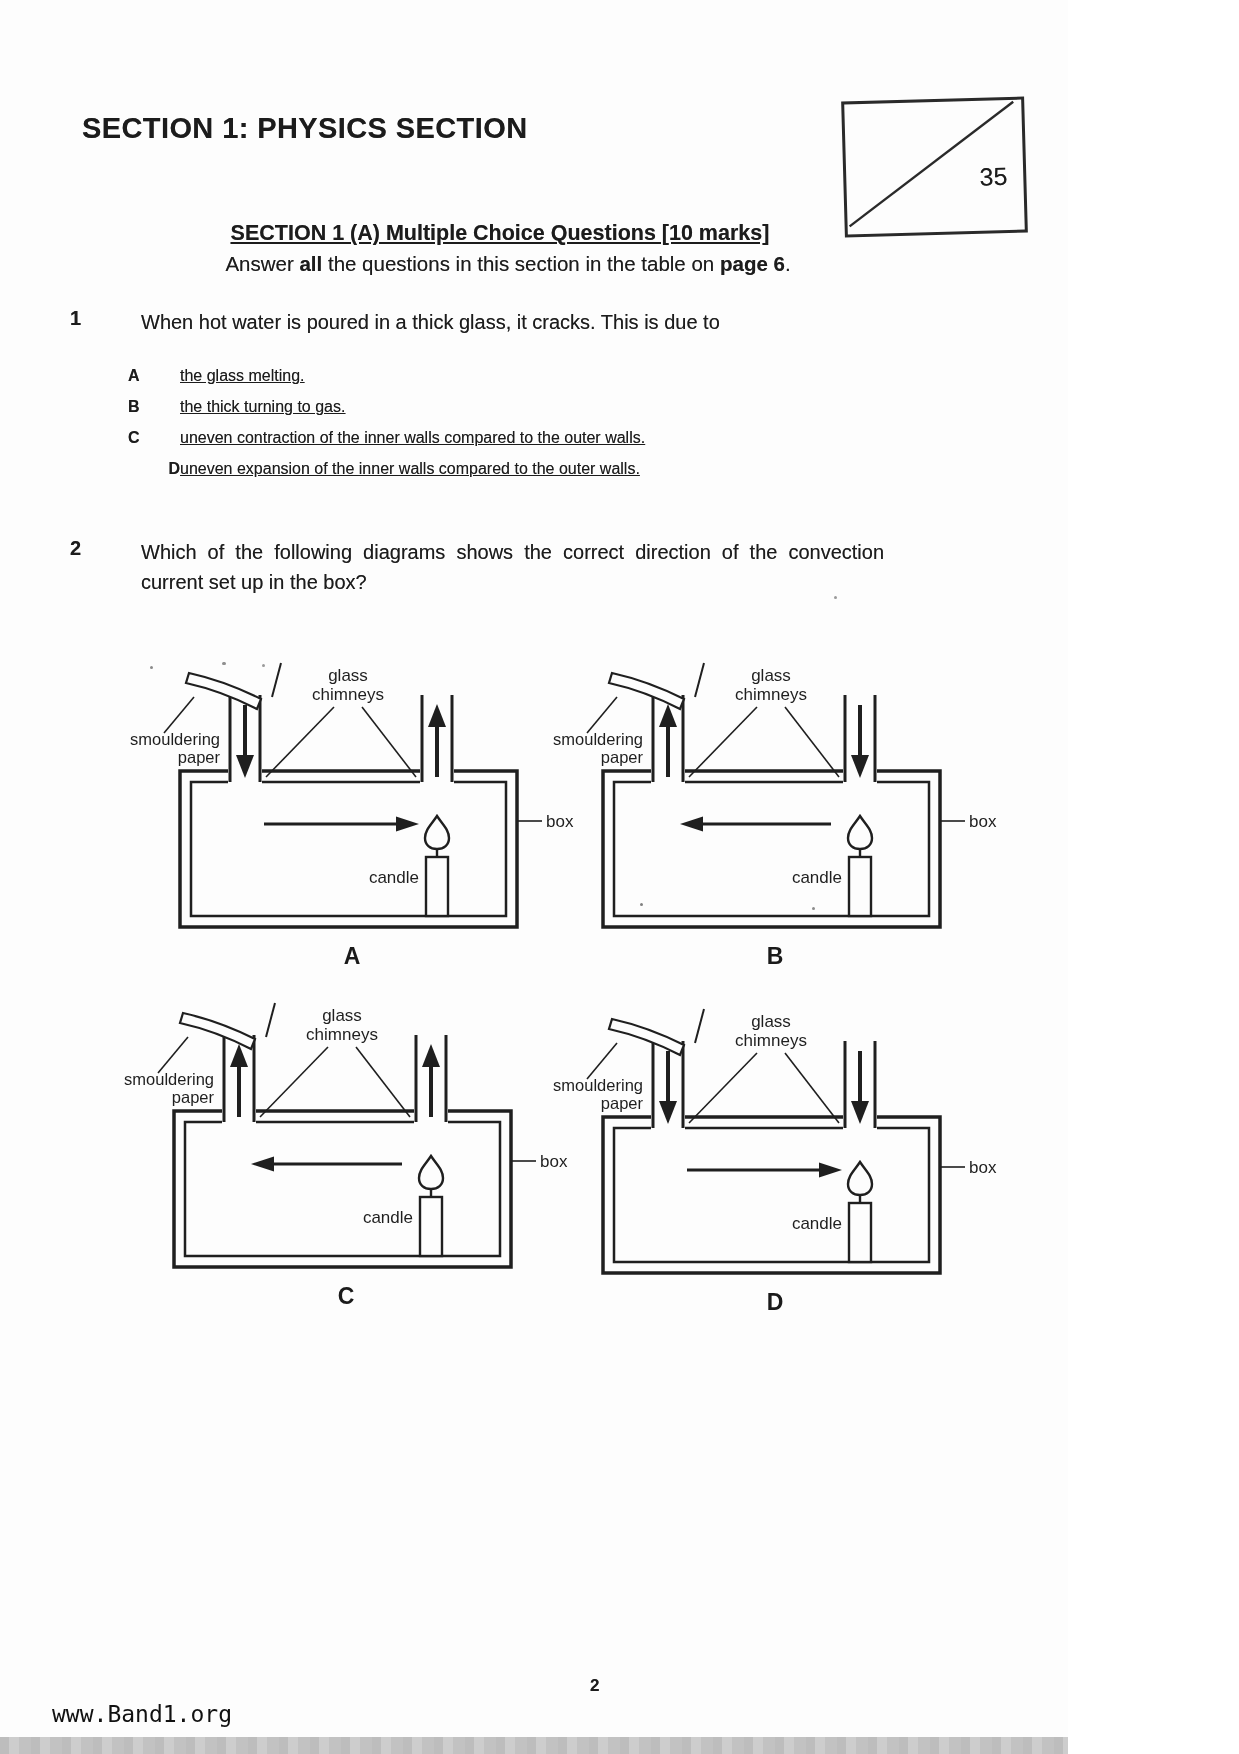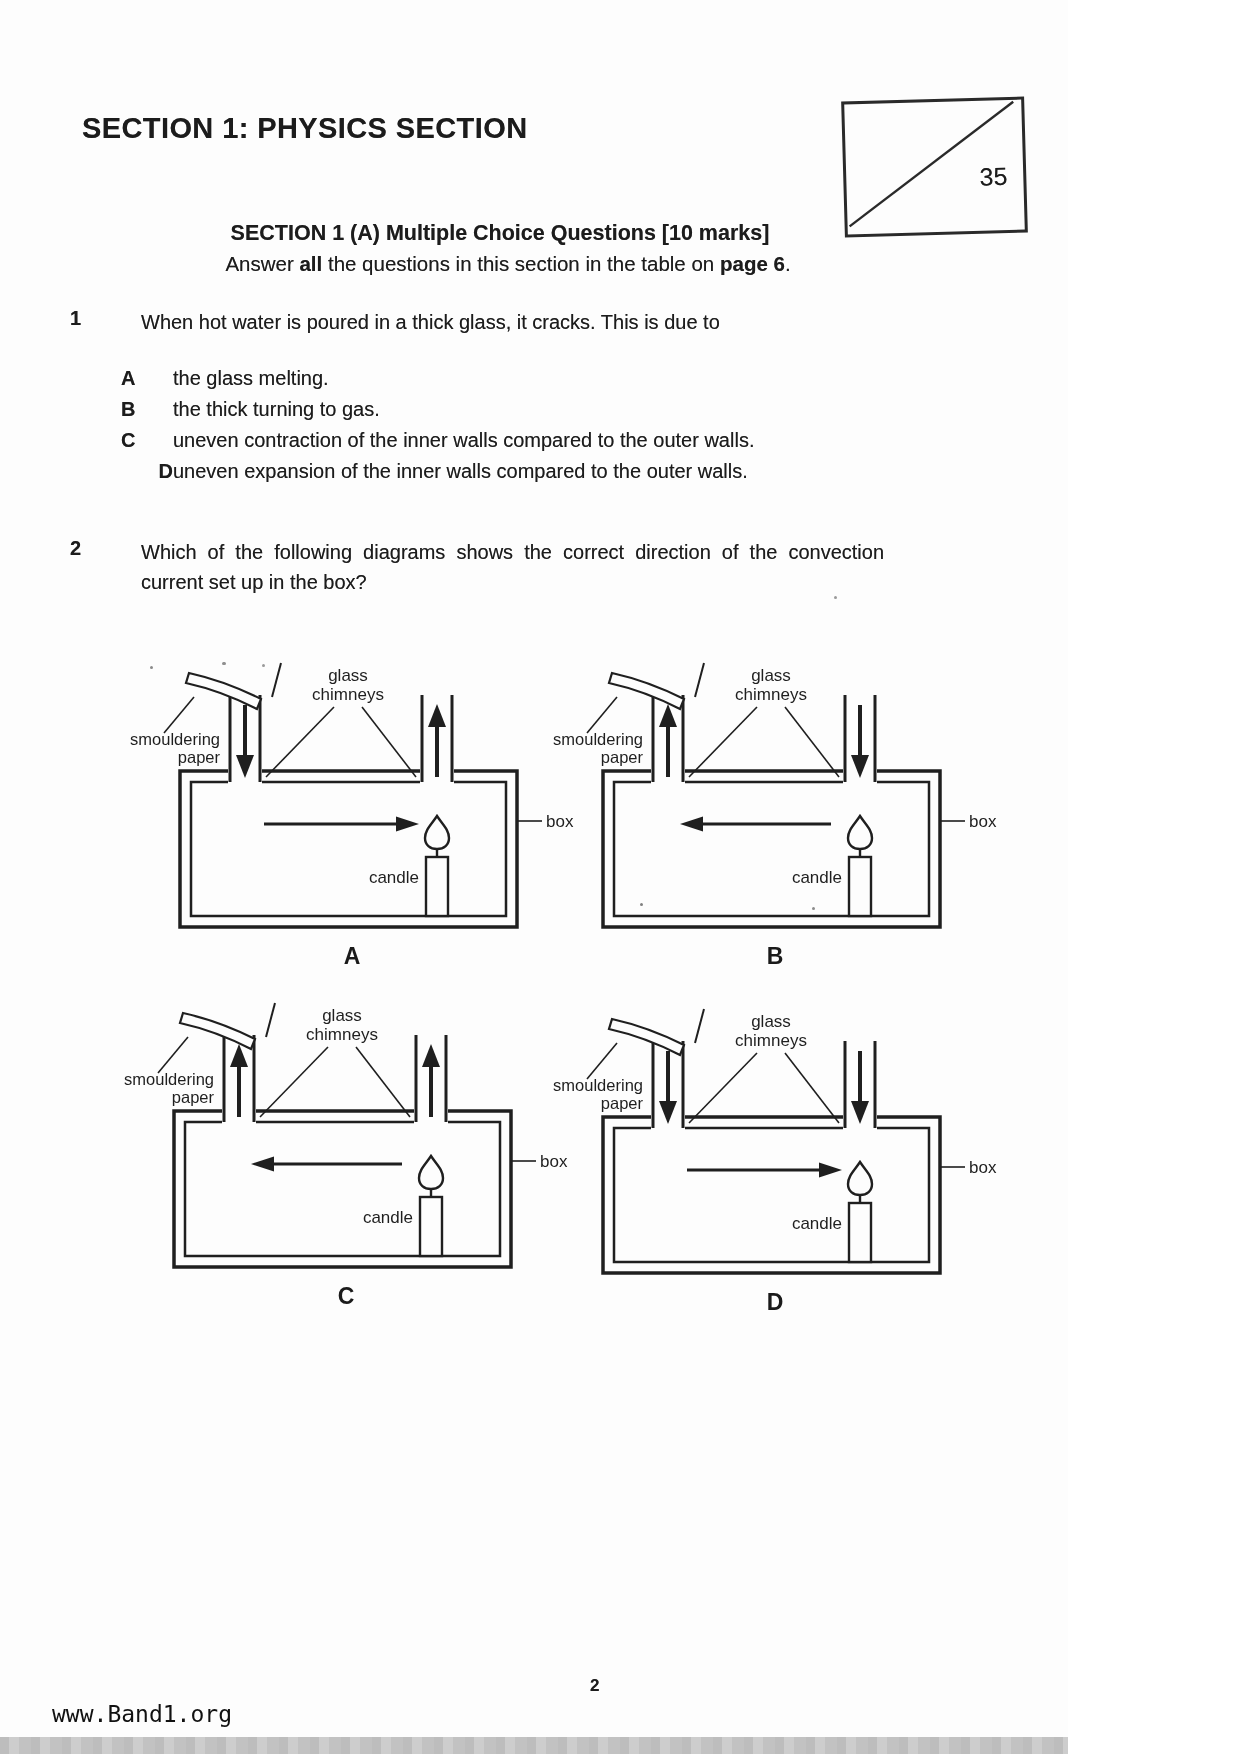--- a/index.html
+++ b/index.html
@@ -9,28 +9,28 @@
 
   .section-title{position:absolute;left:82px;top:112px;font-size:29px;font-weight:bold;
                  letter-spacing:.4px;margin:0;}
 
   .score-box{position:absolute;left:843px;top:99px;width:177px;height:130px;
              border:3px solid #2a2a2a;transform:rotate(-1.6deg);background:transparent;}
   .score-box svg{position:absolute;left:0;top:0;}
   .score-value{position:absolute;right:16px;top:62px;font-size:25px;}
 
   .subsection-title{position:absolute;left:140px;top:221px;width:720px;text-align:center;
-                    font-size:21.5px;font-weight:bold;}
+                    font-size:21.5px;font-weight:bold;text-decoration:underline;}
   .instruction{position:absolute;left:148px;top:252px;width:720px;text-align:center;font-size:20.5px;}
 
   .q-num{position:absolute;left:70px;font-size:20px;font-weight:bold;}
   .q-text{position:absolute;left:128px;font-size:20px;line-height:30px;width:810px;margin-left:13px;}
   .ws{word-spacing:5.5px;}
 
-  .option{position:absolute;left:121px;font-size:20px;}
+  .option{position:absolute;left:128px;font-size:16px;text-decoration:underline;}
   .opt-letter{display:inline-block;width:52px;font-weight:bold;}
 
   .diagram{position:absolute;width:480px;margin-top:41px;}
   .diagram svg text{font-family:"Liberation Sans",sans-serif;fill:#1f1f1f;}
   .diagram-letter{margin-top:2px;width:480px;text-align:center;font-weight:bold;font-size:23px;color:#1a1a1a;}
 
   .footer-site{position:absolute;left:52px;top:1701px;font-family:"DejaVu Sans Mono","Liberation Mono",monospace;
                font-size:23px;color:#111;}
   .footer-page{position:absolute;left:590px;top:1676px;font-size:17px;font-weight:bold;}
 

